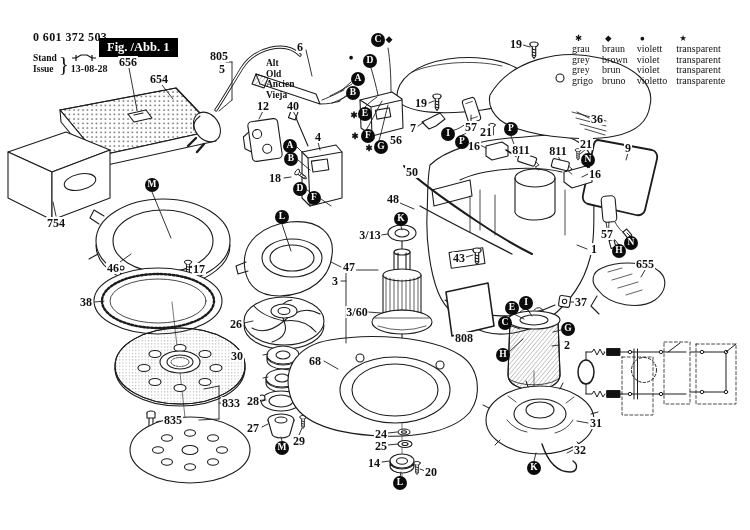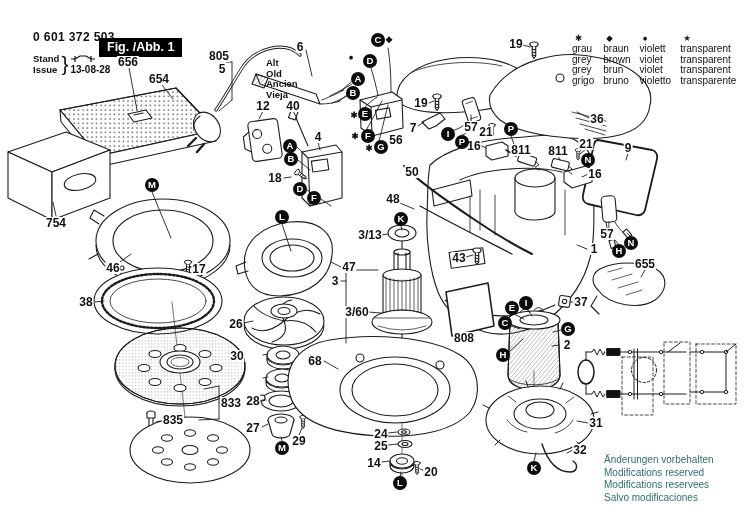--- a/index.html
+++ b/index.html
@@ -1,27 +1,27 @@
 <!DOCTYPE html>
 <html><head>
 <meta charset="utf-8">
 <style>
   html,body{margin:0;padding:0;background:#fff}
   .stage{position:relative;width:740px;height:530px;background:#fff;overflow:hidden;
-         font-family:Liberation Sans, sans-serif;color:#111}
+         font-family:Liberation Serif, serif;color:#111}
   .artwork{position:absolute;left:0;top:0}
   .annotation-layer{position:absolute;left:0;top:0;width:750px;height:530px}
   .part-label{position:absolute;transform:translate(-50%,-50%);font-size:12px;font-weight:bold;
               background:#fff;padding:0 1px;line-height:1;white-space:nowrap}
   .ref-letter{position:absolute;transform:translate(-50%,-50%);width:14px;height:14px;background:#0b0b0b;
               border-radius:50%;color:#fff;font-size:9.5px;font-weight:bold;display:flex;
               align-items:center;justify-content:center;line-height:1}
   .ref-symbol{position:absolute;transform:translate(-50%,-50%);font-size:8.5px;font-weight:bold}
   .header-partnum{position:absolute;left:33px;top:30px;font-size:12px;font-weight:bold;letter-spacing:.4px}
-  .header-stand{position:absolute;left:33px;top:53px;display:flex;align-items:center}
+  .header-stand{position:absolute;left:33px;top:53px;display:flex;align-items:flex-start}
   .stand-col div{font-size:9.5px;font-weight:bold;line-height:11px}
   .brace{font-size:21px;font-weight:400;margin:0 2px;line-height:22px}
   .stamp-col{display:flex;flex-direction:column;align-items:flex-start}
   .date{font-size:10px;font-weight:bold}
   .fig-box{position:absolute;left:99px;top:38px;background:#000;color:#fff;font-size:12.5px;
            font-weight:bold;padding:2px 8px;line-height:1.2}
   .legend{position:absolute;left:572px;top:33px;display:flex;gap:9px}
   .legend-col{display:flex;flex-direction:column}
   .legend-sym{font-size:8.5px;height:11px;padding-left:3px}
   .legend-term{font-size:10px;line-height:10.5px}
@@ -439,26 +439,20 @@
       </div>
     </div>
 
   <div class="old-box">
       <div class="old-line">Alt</div>
       <div class="old-line">Old</div>
       <div class="old-line">Ancien</div>
       <div class="old-line">Vieja</div>
     </div>
 
-  <div class="footer-notes">
-      <div class="footer-line">Änderungen vorbehalten</div>
-      <div class="footer-line">Modifications reserved</div>
-      <div class="footer-line">Modifications reservees</div>
-      <div class="footer-line">Salvo modificaciones</div>
-    </div>
 
   <div class="annotation-layer">
       <div class="part-label" style="left: 128px; top: 62px;">656</div>
       <div class="part-label" style="left: 159px; top: 79px;">654</div>
       <div class="part-label" style="left: 219px; top: 56px; text-align: right;">805</div>
       <div class="part-label" style="left: 222px; top: 69px;">5</div>
       <div class="part-label" style="left: 56px; top: 223px;">754</div>
       <div class="part-label" style="left: 113px; top: 268px;">46</div>
       <div class="part-label" style="left: 199px; top: 269px;">17</div>
       <div class="part-label" style="left: 86px; top: 302px;">38</div>

